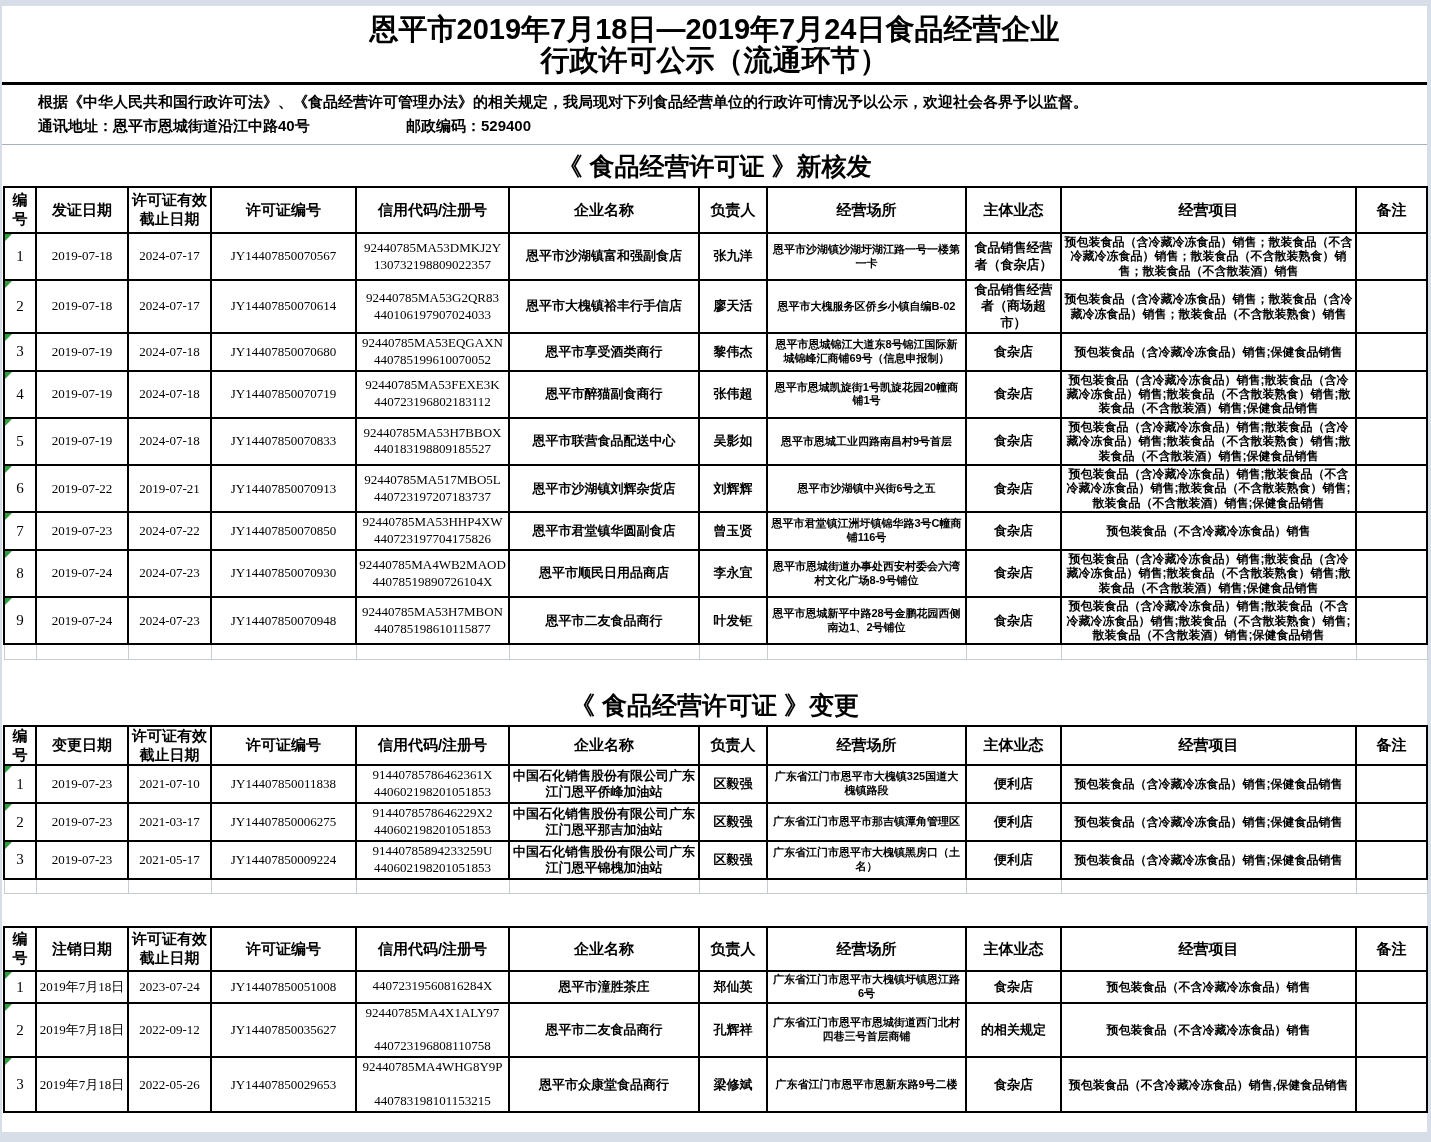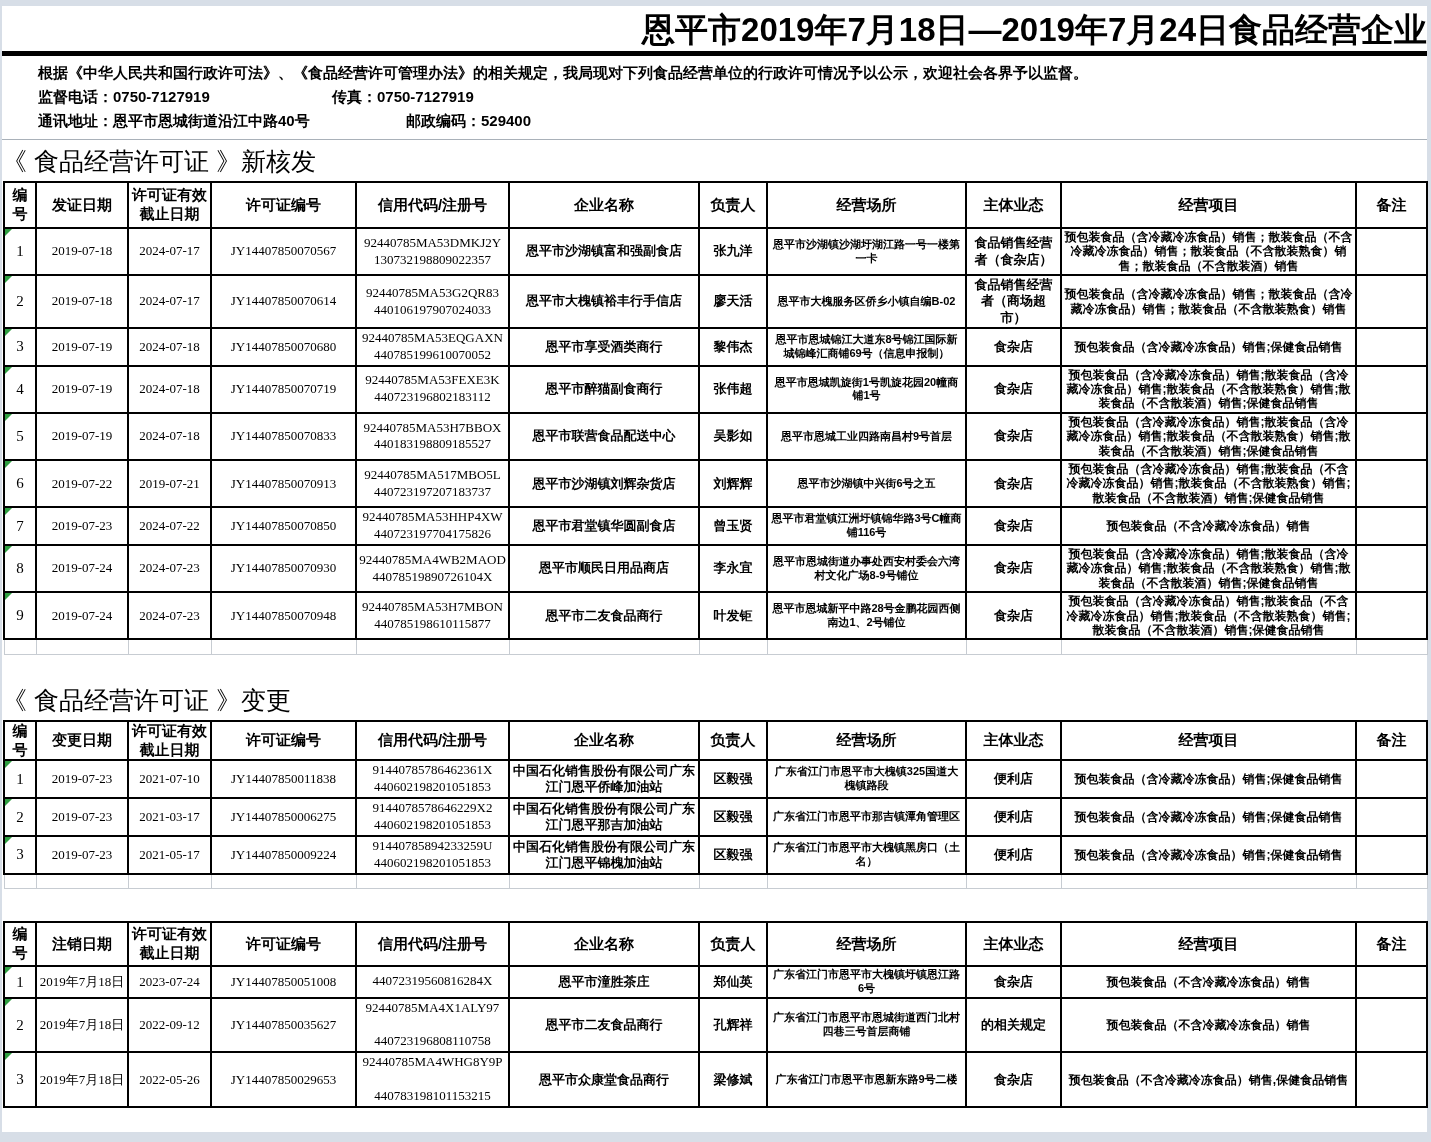--- a/index.html
+++ b/index.html
@@ -1,25 +1,25 @@
 <!DOCTYPE html>
 <html lang="zh"><head>
 <meta charset="utf-8">
 <style>
   *{margin:0;padding:0;box-sizing:border-box}
   html,body{width:1431px}
   body{height:1142px;background:#d7dee7;font-family:"Liberation Sans","DejaVu Sans",sans-serif;color:#000;position:relative}
   .sheet{position:absolute;left:2px;top:6px;width:1425px;min-height:1126px;background:#fff;padding-top:4px}
   
-  .doc-title{text-align:right;font-weight:bold;font-size:33px;line-height:31px;padding:4px 0 6px}
-  .intro{border-top:5px solid #000000;border-bottom:1px solid #a9b1b9;padding:5px 10px 6px 36px;font-size:15px;font-weight:bold;line-height:24px}
+  .doc-title{text-align:center;font-weight:bold;font-size:29px;line-height:31px;padding:4px 0 6px}
+  .intro{border-top:3px solid #000000;border-bottom:1px solid #a9b1b9;padding:5px 10px 6px 36px;font-size:15px;font-weight:bold;line-height:24px}
   .intro .w1{display:inline-block;width:294px}
   .intro .w2{display:inline-block;width:368px}
   
-  .tbl-title{text-align:left;font-weight:normal;font-size:25px;padding:5px 0 3px}
+  .tbl-title{text-align:center;font-weight:bold;font-size:25px;padding:5px 0 3px}
   .sec2{margin-top:24px}
   .sec3{margin-top:32px}
   
   table{border-collapse:collapse;width:1423px;table-layout:fixed;margin-left:1px}
   col.c0{width:32px}col.c1{width:92px}col.c2{width:83px}col.c3{width:145px}col.c4{width:153px}
   col.c5{width:190px}col.c6{width:68px}col.c7{width:199px}col.c8{width:95px}col.c9{width:295px}col.c10{width:71px}
   th,td{border:2px solid #000;text-align:center;vertical-align:middle;overflow:hidden}
   th{font-size:15px;font-weight:bold;height:46px;line-height:1.25;padding:0 2px}
   table[data-table="1"] th{height:34px}
   table[data-table="2"] th{height:44px}
@@ -35,25 +35,25 @@
   .gm::before{content:"";position:absolute;left:0;top:0;width:0;height:0;
     border-style:solid;border-width:7px 7px 0 0;border-color:#2f9e41 transparent transparent transparent}
 </style>
 </head>
 <body>
 
 <div class="sheet">
 
   <div class="doc-title">
     <div>恩平市2019年7月18日—2019年7月24日食品经营企业</div>
+    <div>行政许可公示（流通环节）</div>
   </div>
 
   <div class="intro">
     <div>根据《中华人民共和国行政许可法》、《食品经营许可管理办法》的相关规定，我局现对下列食品经营单位的行政许可情况予以公示，欢迎社会各界予以监督。</div>
-    <div><span class="w1">监督电话：0750-7127919</span><span>传真：0750-7127919</span></div>
     <div><span class="w2">通讯地址：恩平市恩城街道沿江中路40号</span><span>邮政编码：529400</span></div>
   </div>
 
   <section>
     <h2 class="tbl-title">《 食品经营许可证 》新核发</h2>
     <table data-table="0">
       <colgroup>
           <col class="c0">
           <col class="c1">
           <col class="c2">

